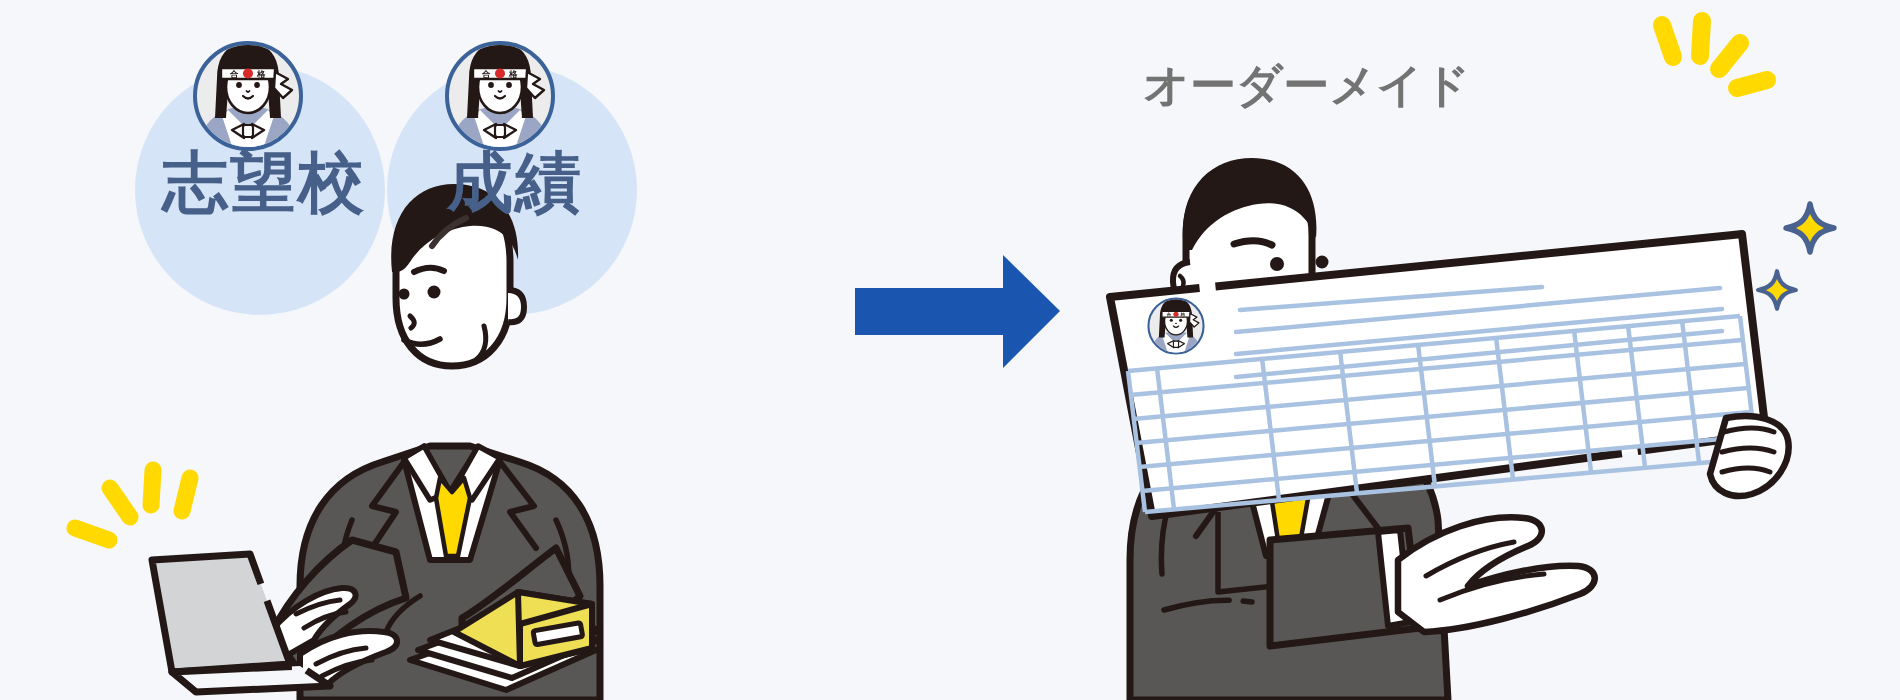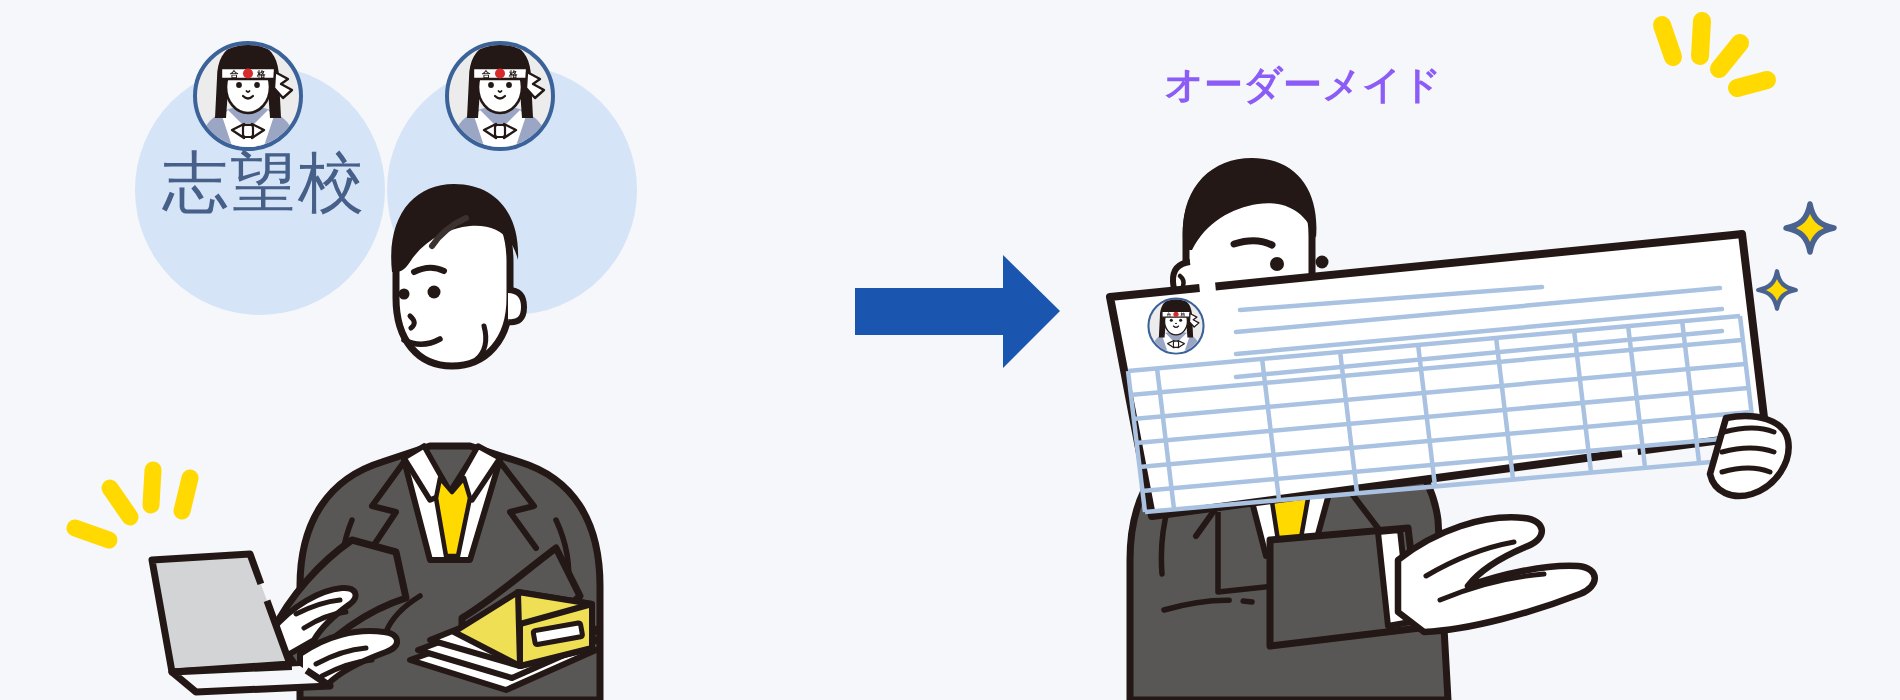--- a/index.html
+++ b/index.html
@@ -12,46 +12,46 @@
   #stage {
     position: relative;
     width: 1900px; height: 700px;
     background: #f5f7fa;
   }
   #stage > svg { position: absolute; top: 0; left: 0; }
 
   .bubble-label {
     position: absolute;
     color: #466089;
-    font-weight: 400;
+    font-weight: 700;
     font-size: 66px;
     letter-spacing: 2px;
     white-space: nowrap;
     line-height: 1;
     font-family: "DejaVu Sans", "Liberation Sans", sans-serif;
   }
   #label-shiboko { left: 162px; top: 150px; }
   #label-seiseki { left: 447px; top: 150px; }
 
   .heading-block {
     position: absolute;
     left: 1143px; top: 60px;
     width: 320px;
     text-align: center;
   }
   .heading-line {
     position: relative;
     display: inline-block;
-    font-size: 39px;
+    font-size: 46px;
     font-weight: 700;
-    color: #8b5cf6;
+    color: #737373;
     letter-spacing: 0px;
     line-height: 1.28;
     white-space: nowrap;
-    font-family: Liberation Serif, serif;
+    font-family: Liberation Mono, monospace;
   }
   .heading-line .hl {
     position: absolute;
     left: -2px; right: -2px;
     bottom: 5px;
     height: 11px;
     background: #ffd900;
     z-index: -1;
   }
   .heading-line span.txt { position: relative; z-index: 2; }
@@ -313,20 +313,21 @@
       <use href="#avatarGirl"></use>
     </g>
     <g transform="translate(500,96)">
       <use href="#avatarGirl"></use>
     </g>
 
   </svg>
 
   <div class="bubble-label" id="label-shiboko">志望校</div>
 
+  <div class="bubble-label" id="label-seiseki">成績</div>
 
   <div class="heading-block">
     <div class="heading-line">
       <span class="hl"></span>
       <span class="txt">オーダーメイド</span>
     </div>
     <br>
   </div>
 
 </div>

